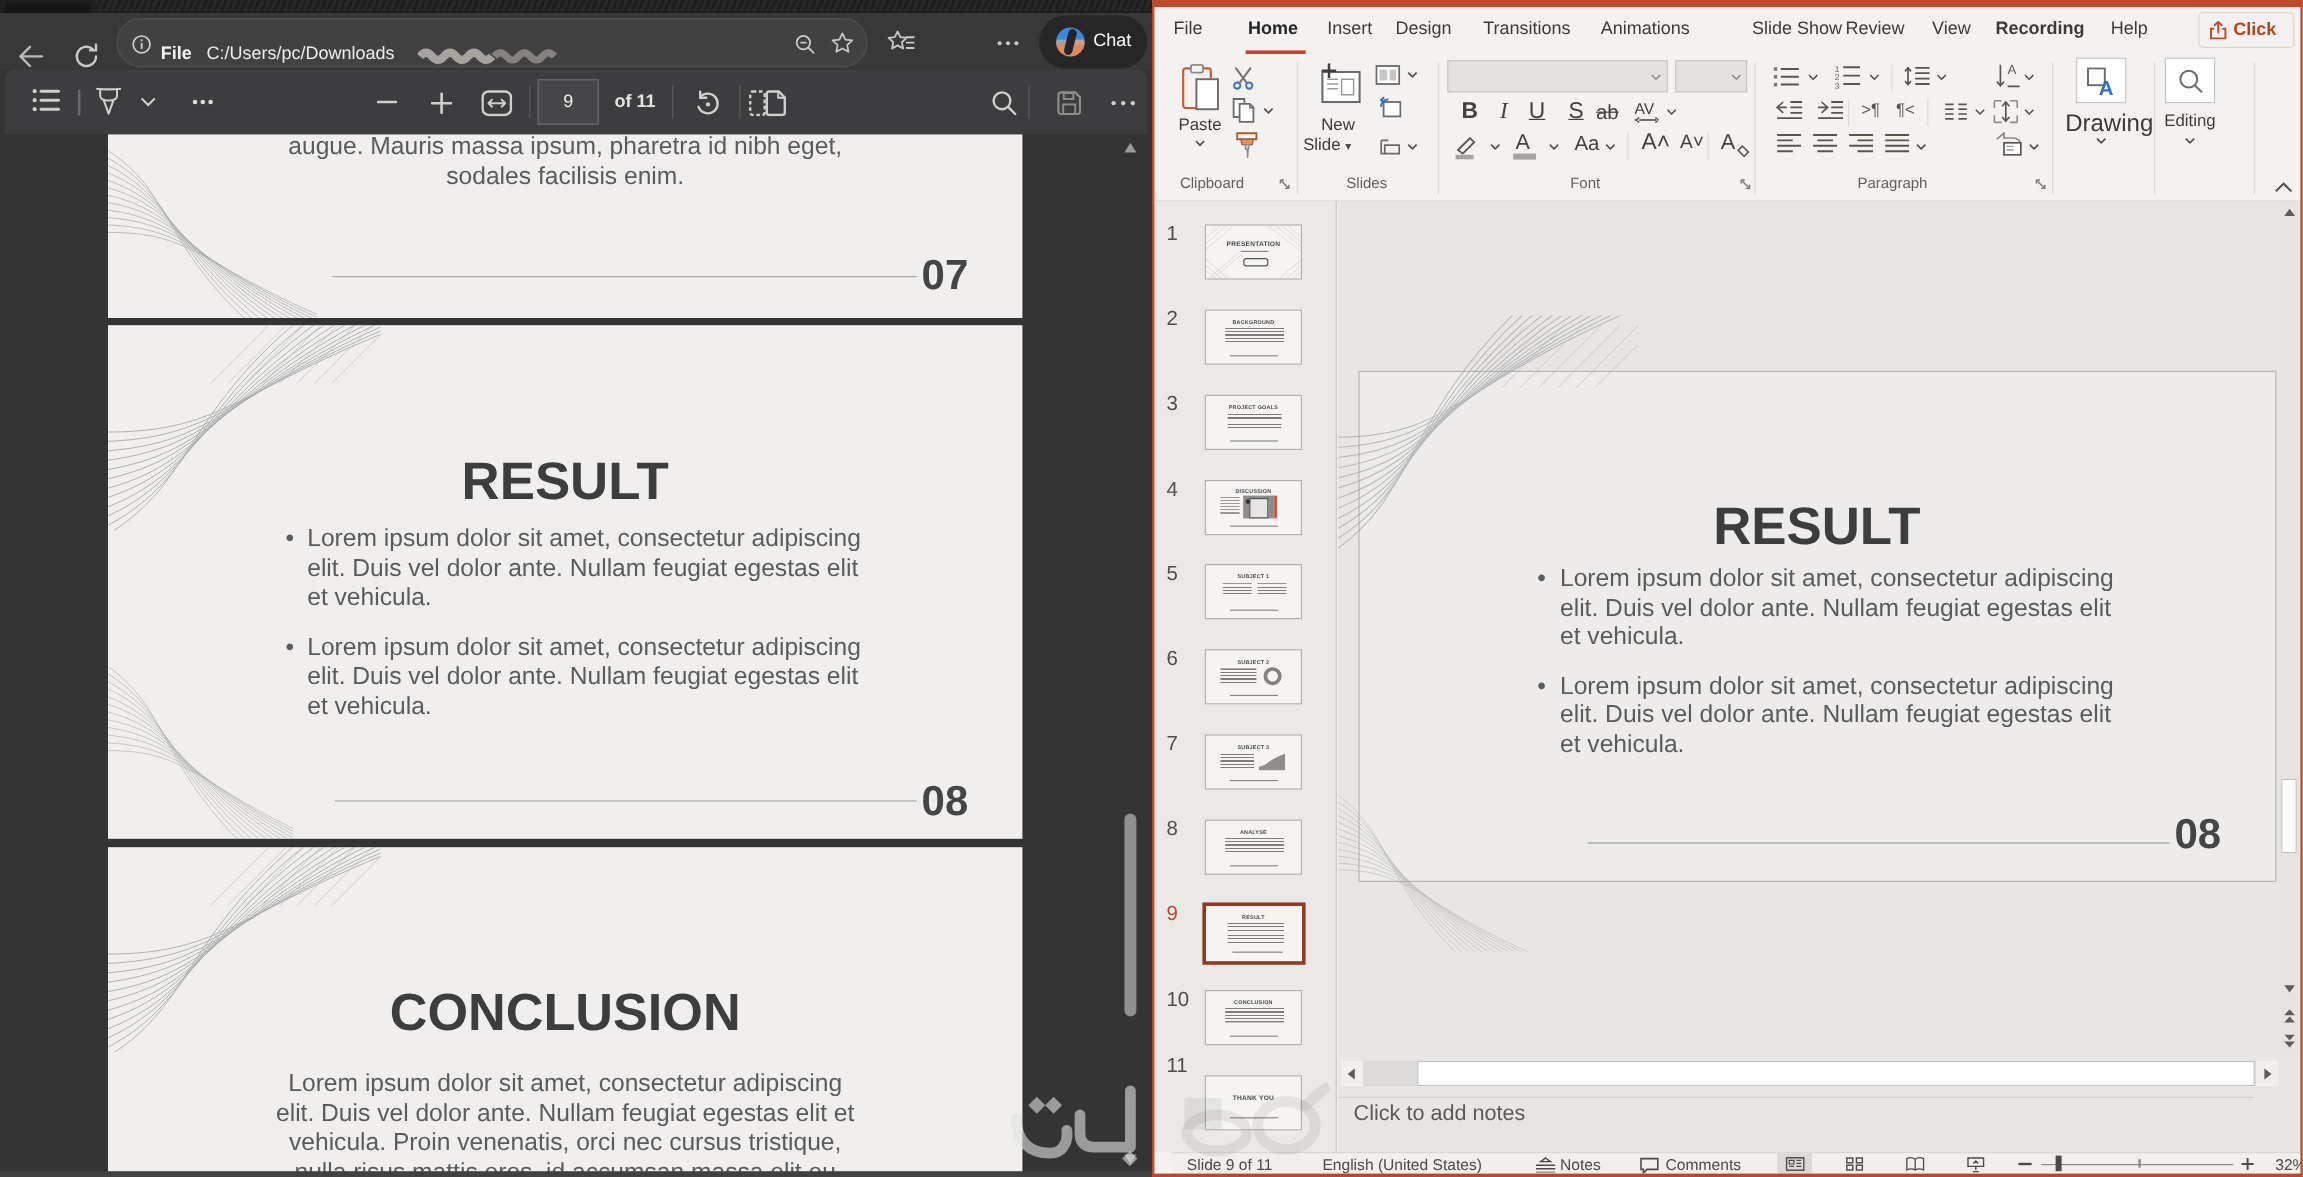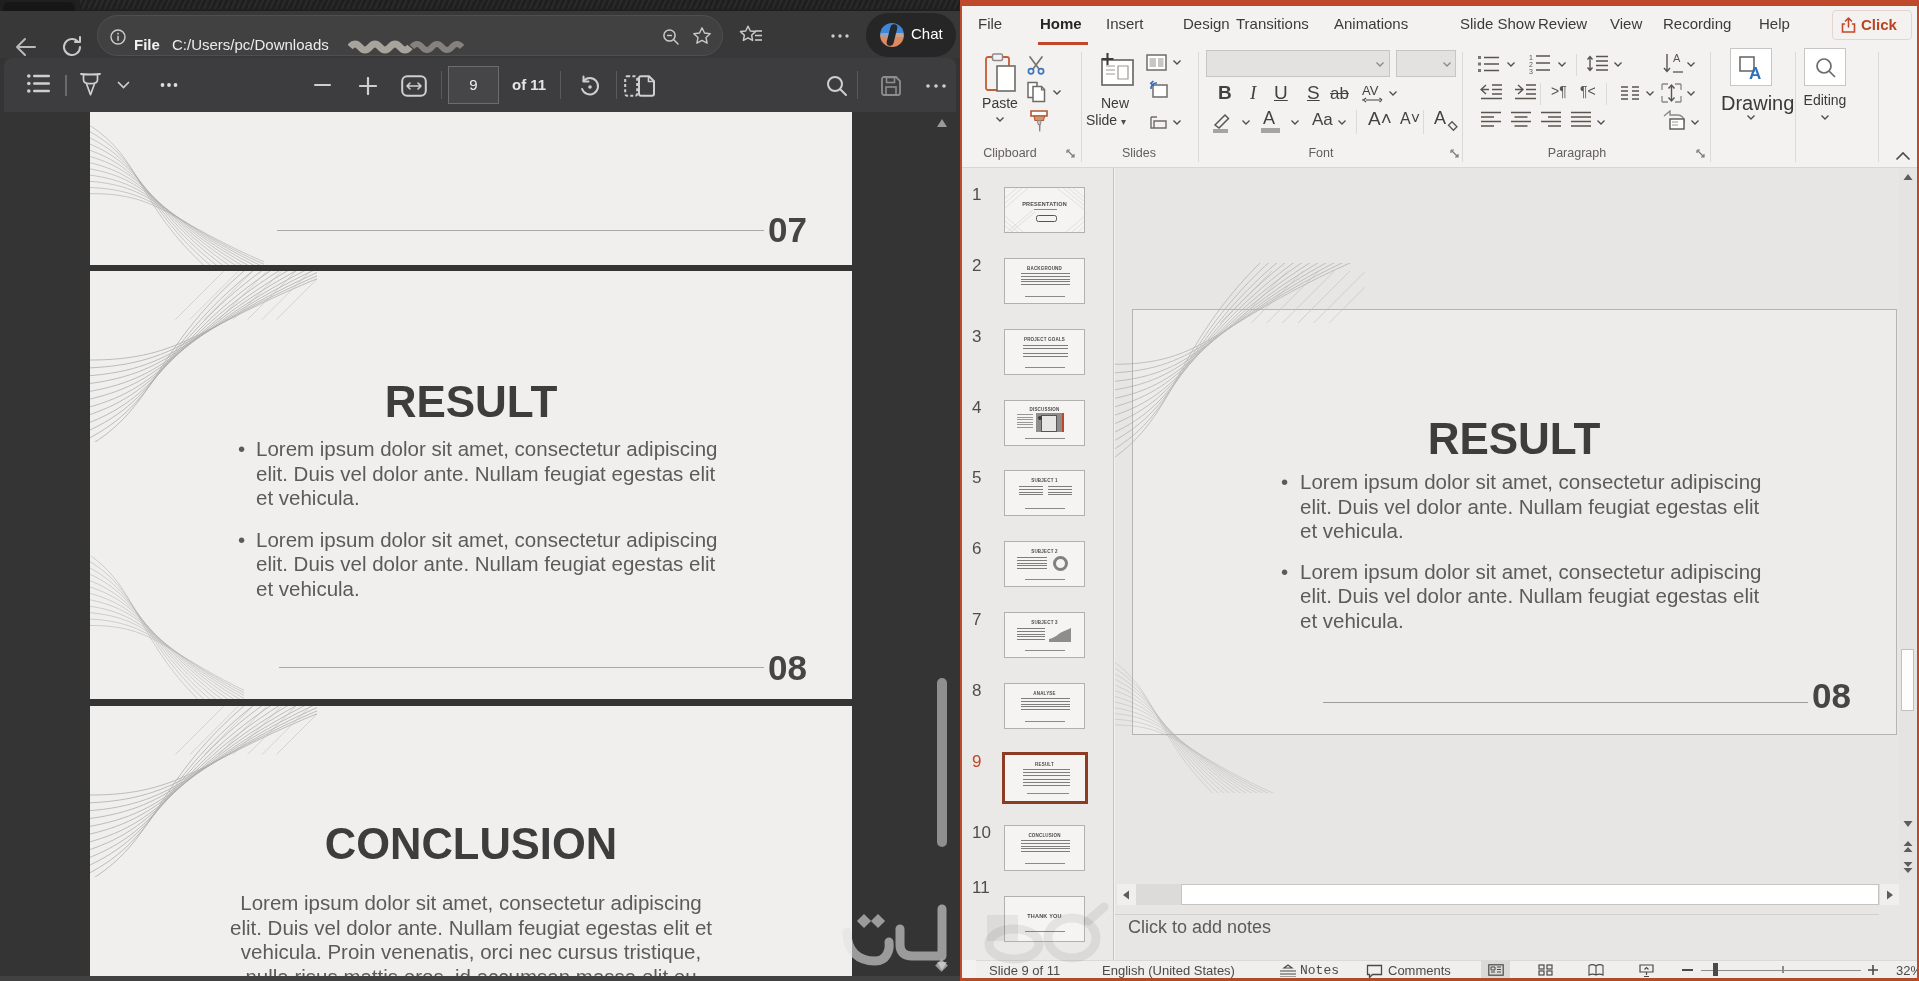--- a/index.html
+++ b/index.html
@@ -213,20 +213,21 @@
           <path d="M48,40 L88,0"></path>
           <path d="M60,40 L100,0"></path>
       <path d="M72,40 L112,0"></path>
           <path d="M84,40 L124,0"></path>
     </g>
   </defs>
 </svg>
 <div id="pdfview">
 
   <div class="page" style="top:0;height:153px;">
+    <div class="pbody" style="position:absolute;left:0;top:-2px;width:762px;text-align:center;">augue. Mauris massa ipsum, pharetra id nibh eget,<br>sodales facilisis enim.</div>
     <svg class="ic" style="left:-6px;top:12px" width="180" height="142" viewBox="0 0 160 140">
       <g fill="none" stroke="#9a9a9a" stroke-width=".65" opacity=".8" transform="translate(0,140) scale(1,-1)">
             <use href="#swirl" transform="scale(.95,.88)"></use>
           </g>
     </svg>
     <div class="pnline" style="left:187px;top:118px;width:487px;"></div>
     <div class="pnum" style="left:678px;top:98px;">07</div>
   </div>
 
   <div class="page" style="top:159px;height:428px;">
@@ -276,27 +277,27 @@
 <div id="bbottom" style="position:absolute;left:0;top:976px;width:960px;height:5px;background:#414141;"></div>
 </div>
 
 <div id="ppt">
 <div class="orangetop"></div>
 <div id="menubar">
   <span class="mtab" style="left:18px;">File</span>
   <span class="mtab" style="left:80px;color:#262626;font-weight:700;">Home</span>
   <div class="abs" style="left:78px;top:36px;width:50px;height:3px;background:#c2472a;"></div>
   <span class="mtab" style="left:146px;">Insert</span>
-  <span class="mtab" style="left:223px;">Design</span>
+  <span class="mtab" style="left:203px;">Design</span>
   <span class="mtab" style="left:276px;">Transitions</span>
   <span class="mtab" style="left:374px;">Animations</span>
   <span class="mtab" style="left:476px;margin-left:24px;">Slide Show</span>
   <span class="mtab" style="left:578px;">Review</span>
   <span class="mtab" style="left:650px;">View</span>
-  <span class="mtab" style="left:703px;">Recording</span>
+  <span class="mtab" style="left:703px;font-weight:bold;">Recording</span>
   <span class="mtab" style="left:799px;">Help</span>
   <div class="abs" style="left:872px;top:4px;width:80px;height:30px;border:1px solid #e4d5cf;border-radius:4px;box-sizing:border-box;">
     <svg class="ic" style="left:7px;top:6px" width="17" height="17" viewBox="0 0 17 17">
       <path d="M8.5 10 V1.5 M5.5 4 L8.5 1.2 L11.5 4" stroke="#c0492b" stroke-width="1.6" fill="none" stroke-linecap="round" stroke-linejoin="round"></path>
       <path d="M4.5 7 H2.5 V15 H14.5 V7 H12.5" stroke="#c0492b" stroke-width="1.6" fill="none" stroke-linecap="round"></path>
     </svg>
     <span class="abs" style="left:28px;top:5px;font-size:15px;font-weight:700;color:#b8431f;">Click</span>
   </div>
 </div>
 <div id="ribbon">
@@ -683,21 +684,21 @@
 
   <div class="abs" style="left:0;top:746px;width:764px;height:1px;background:#d2d0ce;"></div>
   <span class="abs" style="left:13px;top:749px;font-size:18px;color:#5c5a58;">Click to add notes</span>
 </div>
 <div id="statusbar">
   <span class="sbtxt" style="left:13px;">Slide 9 of 11</span>
   <span class="sbtxt" style="left:126px;">English (United States)</span>
   <svg class="ic" style="left:302px;top:3px" width="20" height="13" viewBox="0 0 20 13">
     <path d="M10 1 L14 4 H6 z M2 7 h16 M2 10 h16 M2 13 h16" stroke="#4b4a48" stroke-width="1.2" fill="none"></path>
   </svg>
-  <span class="sbtxt" style="left:324px;font-family:Liberation Mono, monospace;">Notes</span>
+  <span class="sbtxt" style="left:324px;">Notes</span>
   <svg class="ic" style="left:390px;top:3px" width="17" height="14" viewBox="0 0 17 14">
     <path d="M1.5 1.5 h14 v9 h-9 l-3 3 v-3 h-2 z" stroke="#4b4a48" stroke-width="1.3" fill="none"></path>
   </svg>
   <span class="sbtxt" style="left:412px;">Comments</span>
   <div class="abs" style="left:505px;top:0;width:29px;height:17px;background:#dbd9d7;"></div>
   <svg class="ic" style="left:512px;top:3px" width="16" height="12" viewBox="0 0 16 12">
     <rect x=".8" y=".8" width="14.4" height="10.4" stroke="#4b4a48" stroke-width="1.2" fill="none"></rect>
     <path d="M3 3 h4 v3 h-4 z M3 8 h4 M9 3 h4 M9 5.5 h4 M9 8 h4" stroke="#4b4a48" stroke-width="1" fill="none"></path>
   </svg>
   <svg class="ic" style="left:562px;top:3px" width="15" height="12" viewBox="0 0 15 12">

